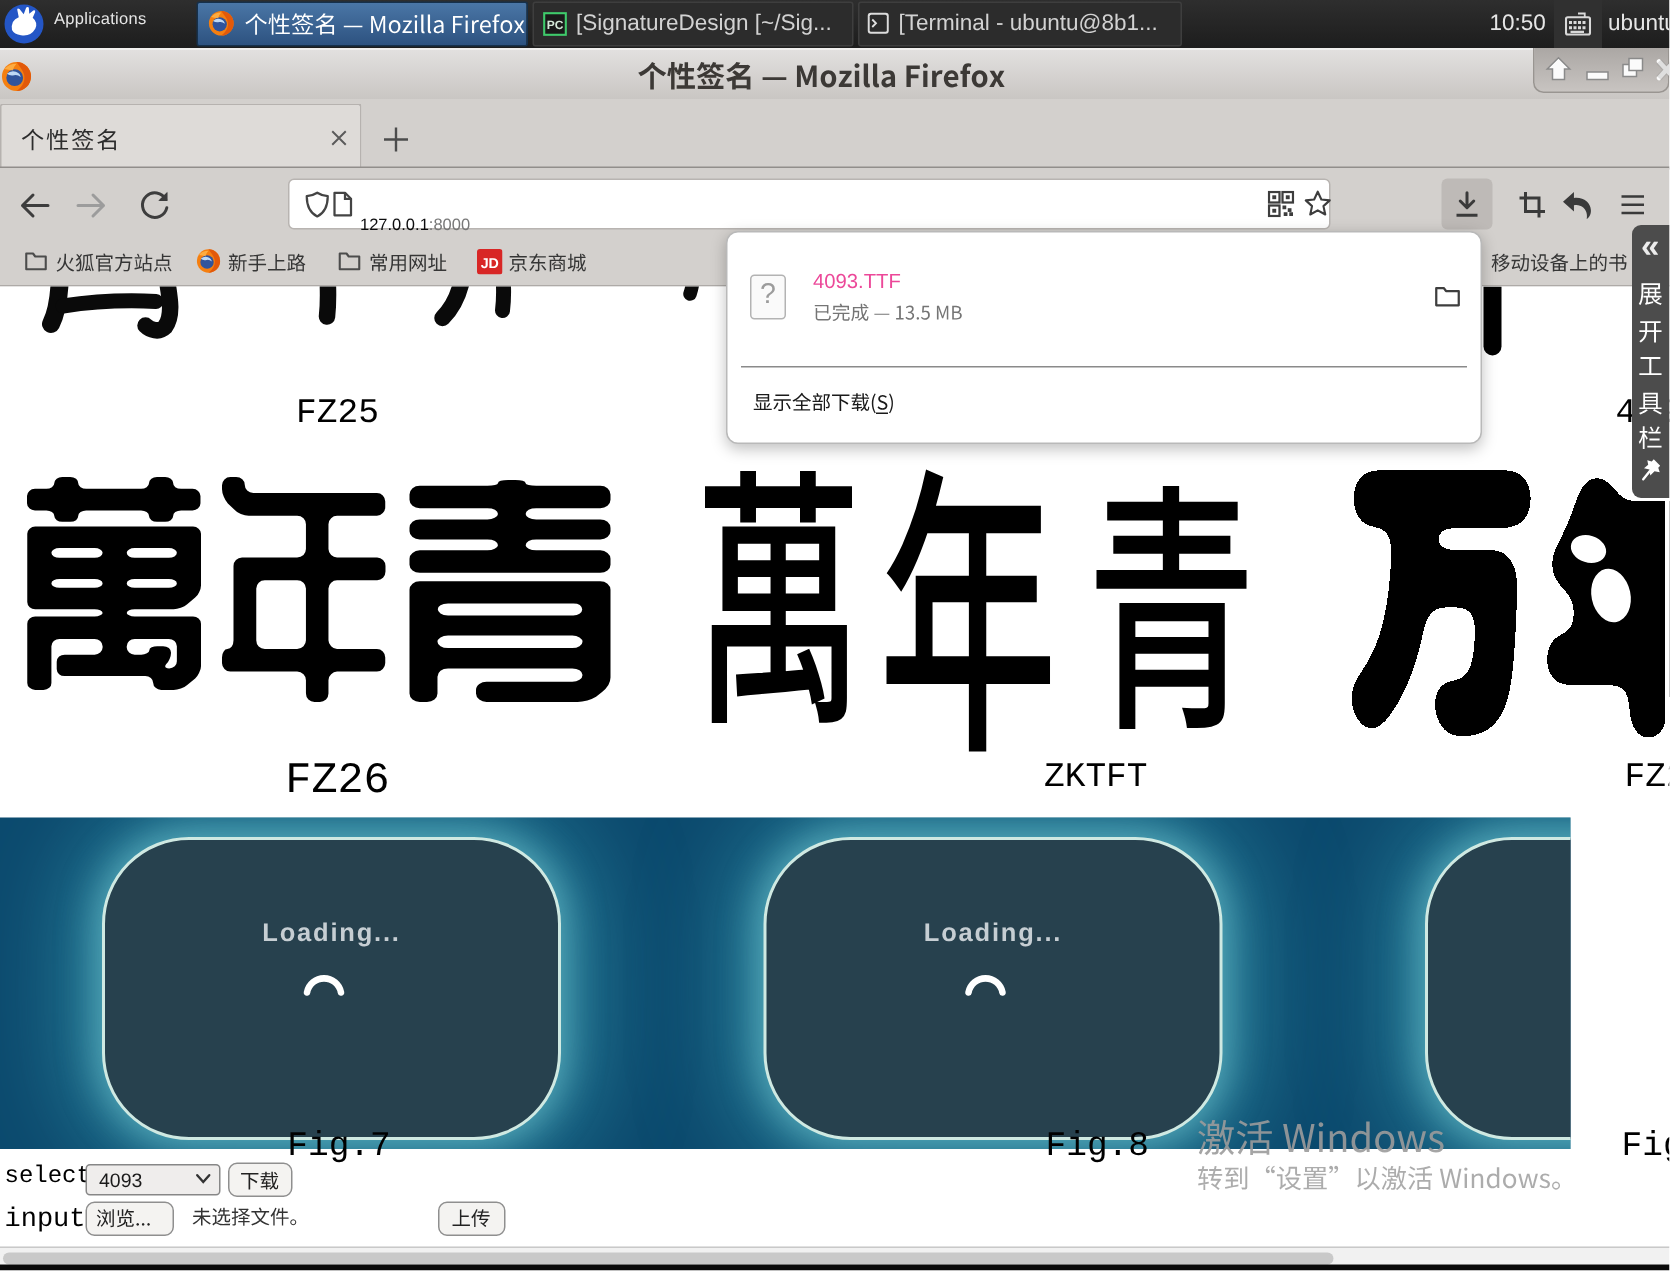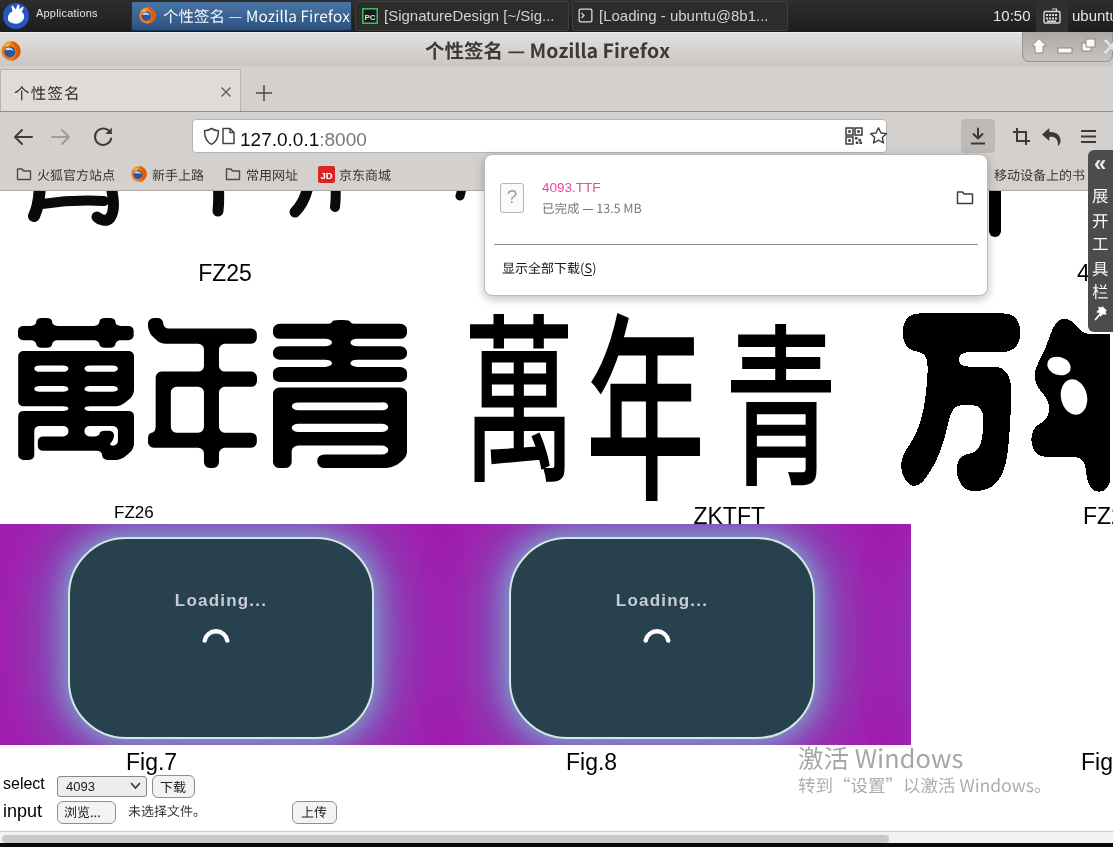--- a/index.html
+++ b/index.html
@@ -1,18 +1,18 @@
 <!DOCTYPE html>
 <html><head><meta charset="utf-8"><style>
 *{margin:0;padding:0;box-sizing:border-box}
 html,body{width:1113px;height:847px;overflow:hidden;background:#fff;
  font-family:"Liberation Sans",sans-serif;}
 .abs{position:absolute}
 #root{position:absolute;left:0;top:0;width:1113px;height:847px;overflow:hidden;background:#fff}
-.serif{font-family:Liberation Sans, sans-serif}
+.serif{font-family:Liberation Mono, monospace}
 </style></head><body>
 <div id="root">
     <div class="abs" style="left:0;top:0;width:1113px;height:32px;background:linear-gradient(#2e2e2e,#1d1d1d)"></div>
     <svg class="abs" style="left:2px;top:2px" width="28" height="28" viewBox="0 0 28 28">
 <circle cx="14" cy="14" r="13" fill="#2456c6"></circle>
 <path d="M6 18 Q5 11.5 10.5 9.5 L9.5 4.5 Q9.5 3 11 4 L13.8 7.5 L15.3 3.5 Q15.9 2 17.2 3 L17.5 7.2 L20.2 5 Q21.8 4.2 21.4 6.2 L19.8 9.8 Q23.5 13 21.5 17.2 Q18.5 22.5 12 21.5 Q7.5 20.8 6 18 Z" fill="#fff"></path>
     </svg>
     <div class="abs" style="left:36px;top:7px;font-size:11px;color:#e6e6e6;letter-spacing:0.2px">Applications</div>
     <div class="abs" style="left:131px;top:1px;width:221px;height:30px;background:linear-gradient(#4a76a6,#2d5280);border:1px solid #16304b;border-radius:2px"></div>
     <svg class="abs" style="left:139px;top:7px" width="17" height="17" viewBox="0 0 20 20">
@@ -30,21 +30,21 @@
 <rect x="0.8" y="0.8" width="14.4" height="14.4" fill="#1a1a1a" stroke="#3fca6b" stroke-width="1.4"></rect>
 <text x="8" y="11.5" font-size="8" font-weight="bold" fill="#d5e8d8" text-anchor="middle" font-family="Liberation Sans">PC</text>
     </svg>
     <div class="abs" style="left:384px;top:7px;font-size:15px;color:#d2d2d2">[SignatureDesign [~/Sig...</div>
     <div class="abs" style="left:572px;top:1px;width:216px;height:30px;background:#2c2c2c;border:1px solid #3e3e3e;border-radius:2px"></div>
     <svg class="abs" style="left:578px;top:8px" width="15" height="15" viewBox="0 0 15 15">
 <rect x="0.5" y="0.5" width="14" height="14" rx="2" fill="#dcdcdc"></rect>
 <rect x="1.8" y="1.8" width="11.4" height="11.4" rx="1" fill="#2b2b2b"></rect>
 <path d="M3.5 5 L6 7.5 L3.5 10" stroke="#e0e0e0" stroke-width="1.2" fill="none"></path>
     </svg>
-    <div class="abs" style="left:599px;top:7px;font-size:15px;color:#d2d2d2">[Loading - ubuntu@8b1...</div>
+    <div class="abs" style="left:599px;top:7px;font-size:15px;color:#d2d2d2">[Terminal - ubuntu@8b1...</div>
     <div class="abs" style="left:1036px;top:0;width:32px;height:32px;background:#303030"></div>
     <div class="abs" style="left:993px;top:7px;font-size:15px;color:#e6e6e6">10:50</div>
     <svg class="abs" style="left:1043px;top:8px" width="18" height="16" viewBox="0 0 18 16">
 <rect x="1" y="3.5" width="16" height="11.5" rx="1.2" fill="none" stroke="#d9d9d9" stroke-width="1.4"></rect>
 <path d="M13.5 3.5 V1 H9" stroke="#d9d9d9" stroke-width="1.2" fill="none"></path>
 <g fill="#d9d9d9">
         <rect x="3" y="6" width="2" height="2"></rect>
         <rect x="6" y="6" width="2" height="2"></rect>
         <rect x="9" y="6" width="2" height="2"></rect>
         <rect x="12" y="6" width="2" height="2"></rect>
@@ -107,21 +107,21 @@
       <path d="M13.5 7.8 L19.6 8 L19.6 1.8 Z" fill="#3d3d3d"></path>
     </svg>
     <div class="abs" style="left:192px;top:119px;width:695px;height:34px;background:#fff;border:1px solid #b8b4b1;border-radius:4px"></div>
     <svg class="abs" style="left:203px;top:127px" width="17" height="19" viewBox="0 0 17 19">
       <path d="M8.5 1.5 C10.5 2.8 13 3.6 15.5 3.8 C15.5 10 13.5 14.8 8.5 17.3 C3.5 14.8 1.5 10 1.5 3.8 C4 3.6 6.5 2.8 8.5 1.5 Z" fill="none" stroke="#444" stroke-width="1.5" stroke-linejoin="round"></path>
     </svg>
     <svg class="abs" style="left:221px;top:127px" width="15" height="18" viewBox="0 0 15 18">
       <path d="M2 1.5 H9 L13 5.5 V16.5 H2 Z" fill="none" stroke="#444" stroke-width="1.5" stroke-linejoin="round"></path>
       <path d="M9 1.5 V5.5 H13" fill="none" stroke="#444" stroke-width="1.5"></path>
     </svg>
-    <div class="abs" style="left:240px;top:129px;font-size:19px;color:#0c0c0d">127.0.0.1<span style="color:#787878">:8000</span></div>
+    <div class="abs" style="left:240px;top:144px;font-size:11px;color:#0c0c0d">127.0.0.1<span style="color:#787878">:8000</span></div>
     <svg class="abs" style="left:845px;top:127px" width="18" height="18" viewBox="0 0 18 18">
       <g fill="#3d3d3d">
 <rect x="1" y="1" width="7" height="7" fill="none" stroke="#3d3d3d" stroke-width="1.5"></rect>
         <rect x="3.2" y="3.2" width="2.6" height="2.6"></rect>
 <rect x="10" y="1" width="7" height="7" fill="none" stroke="#3d3d3d" stroke-width="1.5"></rect>
         <rect x="12.2" y="3.2" width="2.6" height="2.6"></rect>
 <rect x="1" y="10" width="7" height="7" fill="none" stroke="#3d3d3d" stroke-width="1.5"></rect>
         <rect x="3.2" y="12.2" width="2.6" height="2.6"></rect>
 <rect x="10" y="10" width="2.5" height="2.5"></rect>
         <rect x="13.5" y="11.8" width="2.5" height="2.5"></rect>
@@ -249,42 +249,42 @@
           <path d="M23.2 -85.9 38.1 -82.1Q35.5 -74.7 31.9 -67.5Q28.3 -60.3 24.1 -54.2Q19.9 -48 15.5 -43.5Q14.1 -44.8 11.8 -46.7Q9.5 -48.5 7.2 -50.2Q4.8 -52 3 -53Q7.4 -56.8 11.2 -62Q15.1 -67.3 18.2 -73.5Q21.2 -79.6 23.2 -85.9ZM27.4 -75.1H90.5V-61.1H20.4ZM19.1 -50.9H88.1V-37.4H33.7V-17.9H19.1ZM3.6 -25H96.4V-11H3.6ZM48.2 -67.9H63.2V9.5H48.2Z" fill="#000"></path>
         </g>
       </svg>
       <svg class="abs" style="left:0;top:0;overflow:visible" width="1" height="1">
         <g fill="#fff">
           <ellipse cx="1074" cy="206" rx="13" ry="18" transform="rotate(-12 1074 206)"></ellipse>
           <ellipse cx="1059" cy="175" rx="12" ry="9" transform="rotate(18 1059 175)"></ellipse>
         </g>
       </svg>
       <div class="abs" style="left:1110px;top:100px;width:3px;height:210px;background:#fff"></div>
-      <div class="abs" style="left:114px;top:312px;width:200px;font-size:17px"><span class="serif">FZ26</span></div>
+      <div class="abs" style="left:125px;top:312px;width:200px;text-align:center;font-size:29px"><span class="serif">FZ26</span></div>
       <div class="abs" style="left:565px;top:312px;width:200px;text-align:right;font-size:23px"><span class="serif">ZKTFT</span></div>
       <div class="abs" style="left:1083px;top:312px;font-size:23px"><span class="serif">FZ27</span></div>
-      <div class="abs" style="left:0;top:333px;width:911px;height:221px;background:#a21caf;overflow:hidden">
+      <div class="abs" style="left:0;top:354px;width:1047px;height:221px;background:#0c4a6e;overflow:hidden">
         <div class="abs" style="left:68px;top:13px;width:306px;height:202px;background:#27414e;border:2px solid #cfe9e2;border-radius:58px;box-shadow:0 0 24px 4px rgba(140,225,230,0.5),0 0 62px 20px rgba(70,185,200,0.52)"></div>
         <div class="abs" style="left:509px;top:13px;width:306px;height:202px;background:#27414e;border:2px solid #cfe9e2;border-radius:58px;box-shadow:0 0 24px 4px rgba(140,225,230,0.5),0 0 62px 20px rgba(70,185,200,0.52)"></div>
         <div class="abs" style="left:950px;top:13px;width:306px;height:202px;background:#27414e;border:2px solid #cfe9e2;border-radius:58px;box-shadow:0 0 24px 4px rgba(140,225,230,0.5),0 0 62px 20px rgba(70,185,200,0.52)"></div>
         <div class="abs" style="left:141px;top:67px;width:160px;text-align:center;font-size:17px;font-weight:bold;color:#c6ced3;letter-spacing:1.2px">Loading...</div>
         <svg class="abs" style="left:199.5px;top:98px" width="32" height="32" viewBox="0 0 32 32">
           <path d="M4.7 18.6 A11.5 11.5 0 0 1 27.3 18.6" stroke="#fff" stroke-width="4.4" fill="none" stroke-linecap="round"></path>
         </svg>
         <div class="abs" style="left:582px;top:67px;width:160px;text-align:center;font-size:17px;font-weight:bold;color:#c6ced3;letter-spacing:1.2px">Loading...</div>
         <svg class="abs" style="left:640.5px;top:98px" width="32" height="32" viewBox="0 0 32 32">
           <path d="M4.7 18.6 A11.5 11.5 0 0 1 27.3 18.6" stroke="#fff" stroke-width="4.4" fill="none" stroke-linecap="round"></path>
         </svg>
         <div class="abs" style="left:1023px;top:67px;width:160px;text-align:center;font-size:17px;font-weight:bold;color:#c6ced3;letter-spacing:1.2px">Loading...</div>
         <svg class="abs" style="left:1081.5px;top:98px" width="32" height="32" viewBox="0 0 32 32">
           <path d="M4.7 18.6 A11.5 11.5 0 0 1 27.3 18.6" stroke="#fff" stroke-width="4.4" fill="none" stroke-linecap="round"></path>
         </svg>
       </div>
-      <div class="abs" style="left:126px;top:558px;width:200px;font-size:23px"><span class="serif">Fig.7</span></div>
-      <div class="abs" style="left:566px;top:558px;width:200px;text-align:left;font-size:23px"><span class="serif">Fig.8</span></div>
+      <div class="abs" style="left:126px;top:558px;width:200px;text-align:center;font-size:23px"><span class="serif">Fig.7</span></div>
+      <div class="abs" style="left:566px;top:558px;width:200px;text-align:right;font-size:23px"><span class="serif">Fig.8</span></div>
       <div class="abs" style="left:1081px;top:558px;font-size:23px"><span class="serif">Fig.9</span></div>
       <svg style="position:absolute;left:798px;top:577px;overflow:visible;" width="1" height="1">
         <path d="M8.7 -14.1V-12H13.2V-14.1ZM8.7 -17.4V-15.4H13.2V-17.4ZM7.1 -18.8H14.8V-10.6H7.1ZM6 -8.6H15.6V-7H6ZM17.5 -16.5H24.5V-14.8H17.5ZM9.2 -5.4H13.7V-3.9H9.2ZM10.2 -21.4 12.2 -21.2Q11.9 -20.3 11.6 -19.4Q11.2 -18.5 10.9 -17.8L9.3 -18.2Q9.6 -18.9 9.8 -19.8Q10.1 -20.7 10.2 -21.4ZM13 -5.4H14.7Q14.7 -5.4 14.7 -5.2Q14.7 -4.9 14.7 -4.7Q14.6 -2.9 14.5 -1.7Q14.4 -0.5 14.3 0.1Q14.2 0.7 13.9 1Q13.7 1.3 13.3 1.4Q13 1.6 12.6 1.6Q12.2 1.7 11.6 1.7Q10.9 1.7 10.2 1.6Q10.1 1.2 10 0.8Q9.9 0.4 9.7 0.1Q10.4 0.1 11 0.1Q11.6 0.2 11.8 0.2Q12.3 0.2 12.4 -0.1Q12.6 -0.3 12.7 -0.8Q12.8 -1.3 12.9 -2.4Q13 -3.4 13 -5.2ZM21.7 -15.5 23.4 -15.4Q22.9 -11.3 22.1 -8Q21.3 -4.7 19.9 -2.2Q18.4 0.3 16 2.1Q15.9 1.9 15.7 1.7Q15.5 1.5 15.2 1.3Q15 1 14.8 0.9Q17.1 -0.7 18.5 -3.1Q19.9 -5.5 20.6 -8.6Q21.4 -11.7 21.7 -15.5ZM17.9 -15.4Q18.2 -13.3 18.6 -11.1Q19 -8.8 19.8 -6.6Q20.5 -4.5 21.7 -2.6Q22.9 -0.8 24.7 0.5Q24.6 0.7 24.3 0.9Q24.1 1.2 23.9 1.5Q23.6 1.8 23.5 2Q21.7 0.6 20.5 -1.4Q19.3 -3.3 18.5 -5.5Q17.8 -7.8 17.3 -10Q16.9 -12.3 16.7 -14.3ZM17.6 -21.4 19.4 -21.2Q19.1 -18.9 18.6 -16.7Q18.1 -14.5 17.5 -12.7Q16.8 -10.8 15.9 -9.3Q15.8 -9.5 15.5 -9.7Q15.3 -10 15.1 -10.2Q14.8 -10.5 14.6 -10.6Q15.4 -12 16 -13.7Q16.6 -15.4 17 -17.4Q17.4 -19.4 17.6 -21.4ZM8.6 -7.6H10.2V-6.1Q10.2 -5.2 10.1 -4.2Q9.9 -3.2 9.6 -2.1Q9.2 -1 8.4 0.1Q7.6 1.1 6.4 2.1Q6.1 1.8 5.8 1.5Q5.4 1.2 5 0.9Q6.2 0.1 6.9 -0.8Q7.6 -1.8 8 -2.7Q8.3 -3.7 8.5 -4.6Q8.6 -5.4 8.6 -6.1ZM9.3 -10 10.9 -10.5Q11.3 -9.9 11.6 -9.2Q11.9 -8.4 12.1 -7.9L10.4 -7.4Q10.2 -8 9.9 -8.7Q9.6 -9.5 9.3 -10ZM1.6 -20 2.7 -21.1Q3.4 -20.7 4.1 -20.2Q4.7 -19.6 5.4 -19.1Q6 -18.5 6.3 -18.1L5.2 -16.8Q4.8 -17.3 4.2 -17.9Q3.6 -18.4 2.9 -19Q2.3 -19.6 1.6 -20ZM0.9 -13 2 -14.2Q2.6 -13.8 3.3 -13.3Q3.9 -12.9 4.5 -12.4Q5.2 -12 5.6 -11.6L4.4 -10.3Q4.1 -10.6 3.5 -11.1Q2.9 -11.6 2.2 -12.1Q1.5 -12.6 0.9 -13ZM1.2 0.7Q1.7 -0.3 2.3 -1.6Q2.9 -3 3.5 -4.4Q4.1 -5.9 4.6 -7.3L5.9 -6.3Q5.5 -5 4.9 -3.6Q4.4 -2.2 3.8 -0.9Q3.3 0.5 2.7 1.7ZM35.5 -7.9H48.2V1.9H46.4V-6.1H37.3V2H35.5ZM47.3 -21.3 48.8 -19.8Q47 -19.2 44.8 -18.8Q42.5 -18.3 40.1 -18Q37.7 -17.6 35.4 -17.4Q35.3 -17.7 35.2 -18.2Q35 -18.7 34.9 -19Q36.5 -19.2 38.2 -19.5Q40 -19.7 41.7 -20Q43.3 -20.3 44.8 -20.6Q46.2 -20.9 47.3 -21.3ZM41 -19.1H42.8V-6.9H41ZM33.7 -13.9H49.9V-12.1H33.7ZM36.7 -0.8H47.2V0.9H36.7ZM27.8 -19.7 28.9 -21.1Q29.7 -20.7 30.6 -20.2Q31.5 -19.8 32.3 -19.3Q33.2 -18.8 33.7 -18.5L32.6 -16.9Q32.1 -17.3 31.2 -17.8Q30.4 -18.3 29.5 -18.8Q28.6 -19.3 27.8 -19.7ZM26.6 -12.7 27.6 -14.1Q28.4 -13.8 29.3 -13.3Q30.2 -12.8 31 -12.3Q31.8 -11.9 32.4 -11.5L31.3 -9.9Q30.8 -10.3 30 -10.8Q29.1 -11.3 28.3 -11.8Q27.4 -12.3 26.6 -12.7ZM27.2 0.4Q27.8 -0.6 28.7 -1.9Q29.6 -3.3 30.4 -4.8Q31.3 -6.4 32 -7.8L33.4 -6.6Q32.8 -5.2 32 -3.7Q31.2 -2.3 30.3 -0.9Q29.5 0.5 28.8 1.7ZM61.3 0 57.4 -18.7H59.8L61.8 -8.5Q62 -7 62.3 -5.5Q62.6 -4 62.9 -2.4H63Q63.3 -4 63.6 -5.5Q64 -7 64.3 -8.5L66.9 -18.7H69.1L71.7 -8.5Q72 -7 72.3 -5.5Q72.6 -4 73 -2.4H73.1Q73.4 -4 73.6 -5.5Q73.9 -7 74.2 -8.5L76.2 -18.7H78.4L74.6 0H71.7L68.9 -11.3Q68.6 -12.4 68.4 -13.4Q68.2 -14.5 68 -15.5H67.9Q67.7 -14.5 67.4 -13.4Q67.1 -12.4 66.9 -11.3L64.1 0ZM81.4 0V-13.8H83.8V0ZM82.6 -16.7Q81.9 -16.7 81.5 -17.1Q81.1 -17.5 81.1 -18.3Q81.1 -18.9 81.5 -19.4Q81.9 -19.8 82.6 -19.8Q83.3 -19.8 83.7 -19.4Q84.2 -18.9 84.2 -18.3Q84.2 -17.5 83.7 -17.1Q83.3 -16.7 82.6 -16.7ZM88.5 0V-13.8H90.4L90.6 -11.8H90.7Q91.6 -12.8 92.8 -13.5Q93.9 -14.2 95.3 -14.2Q97.5 -14.2 98.5 -12.8Q99.5 -11.4 99.5 -8.8V0H97.2V-8.5Q97.2 -10.4 96.6 -11.3Q96 -12.2 94.6 -12.2Q93.5 -12.2 92.7 -11.6Q91.8 -11.1 90.8 -10V0ZM108.7 0.3Q107 0.3 105.7 -0.5Q104.4 -1.4 103.7 -3Q103 -4.6 103 -6.9Q103 -9.2 103.9 -10.8Q104.7 -12.4 106.1 -13.3Q107.4 -14.2 109 -14.2Q110.2 -14.2 111.1 -13.8Q112 -13.4 112.9 -12.6L112.8 -15V-20.3H115.1V0H113.2L113 -1.6H112.9Q112.1 -0.8 111.1 -0.2Q110 0.3 108.7 0.3ZM109.2 -1.6Q110.2 -1.6 111.1 -2.1Q111.9 -2.6 112.8 -3.5V-10.8Q111.9 -11.6 111.1 -11.9Q110.3 -12.2 109.4 -12.2Q108.3 -12.2 107.4 -11.6Q106.5 -10.9 106 -9.7Q105.4 -8.5 105.4 -6.9Q105.4 -5.3 105.9 -4.1Q106.3 -2.9 107.2 -2.3Q108 -1.6 109.2 -1.6ZM125.2 0.3Q123.5 0.3 122 -0.5Q120.6 -1.4 119.7 -3Q118.8 -4.6 118.8 -6.9Q118.8 -9.2 119.7 -10.9Q120.6 -12.5 122 -13.3Q123.5 -14.2 125.2 -14.2Q126.5 -14.2 127.6 -13.7Q128.8 -13.2 129.7 -12.3Q130.6 -11.3 131.1 -10Q131.6 -8.6 131.6 -6.9Q131.6 -4.6 130.7 -3Q129.8 -1.4 128.4 -0.5Q126.9 0.3 125.2 0.3ZM125.2 -1.6Q126.4 -1.6 127.3 -2.3Q128.2 -2.9 128.7 -4.1Q129.2 -5.3 129.2 -6.9Q129.2 -8.5 128.7 -9.7Q128.2 -10.9 127.3 -11.6Q126.4 -12.2 125.2 -12.2Q124 -12.2 123.1 -11.6Q122.2 -10.9 121.7 -9.7Q121.2 -8.5 121.2 -6.9Q121.2 -5.3 121.7 -4.1Q122.2 -2.9 123.1 -2.3Q124 -1.6 125.2 -1.6ZM137.5 0 133.6 -13.8H136L138.1 -5.8Q138.3 -4.8 138.5 -3.9Q138.7 -3 138.9 -2H139Q139.2 -3 139.4 -3.9Q139.7 -4.8 139.9 -5.8L142.1 -13.8H144.4L146.5 -5.8Q146.8 -4.8 147 -3.9Q147.3 -3 147.5 -2H147.6Q147.8 -3 148 -3.9Q148.2 -4.8 148.5 -5.8L150.5 -13.8H152.7L149 0H146.1L144.2 -7.5Q143.9 -8.4 143.7 -9.4Q143.4 -10.4 143.2 -11.4H143.1Q142.9 -10.4 142.6 -9.4Q142.4 -8.4 142.1 -7.4L140.2 0ZM159.3 0.3Q157.9 0.3 156.5 -0.2Q155.2 -0.8 154.2 -1.6L155.3 -3.1Q156.2 -2.4 157.2 -1.9Q158.2 -1.5 159.4 -1.5Q160.8 -1.5 161.5 -2.1Q162.2 -2.7 162.2 -3.6Q162.2 -4.4 161.7 -4.8Q161.2 -5.3 160.5 -5.6Q159.8 -6 159 -6.3Q158 -6.7 157.1 -7.1Q156.2 -7.6 155.6 -8.4Q155 -9.1 155 -10.3Q155 -11.4 155.5 -12.3Q156.1 -13.2 157.2 -13.7Q158.2 -14.2 159.7 -14.2Q161 -14.2 162.1 -13.7Q163.2 -13.3 164 -12.6L162.9 -11.2Q162.2 -11.7 161.4 -12Q160.7 -12.4 159.8 -12.4Q158.4 -12.4 157.8 -11.8Q157.2 -11.2 157.2 -10.4Q157.2 -9.7 157.6 -9.3Q158 -8.9 158.7 -8.6Q159.4 -8.3 160.2 -8Q160.9 -7.7 161.7 -7.4Q162.4 -7 163 -6.6Q163.6 -6.1 164 -5.4Q164.4 -4.8 164.4 -3.8Q164.4 -2.7 163.8 -1.7Q163.2 -0.8 162.1 -0.2Q161 0.3 159.3 0.3Z" fill="#9b9b9b" fill-opacity="0.9"></path>
       </svg>
       <svg style="position:absolute;left:798px;top:601px;overflow:visible;" width="1" height="1">
         <path d="M0.8 -12.7H7.3V-11.4H0.8ZM4.3 -9.9H5.5V1.3H4.3ZM0.7 -2.9Q1.6 -3.1 2.8 -3.3Q3.9 -3.4 5.2 -3.7Q6.5 -3.9 7.8 -4.1L7.9 -3Q6.1 -2.6 4.2 -2.3Q2.4 -1.9 1 -1.6ZM1.4 -5.8Q1.4 -5.9 1.3 -6.2Q1.3 -6.4 1.2 -6.6Q1.1 -6.8 1 -7Q1.2 -7 1.4 -7.4Q1.6 -7.8 1.9 -8.4Q2 -8.7 2.2 -9.3Q2.5 -9.9 2.7 -10.8Q3 -11.7 3.2 -12.7Q3.5 -13.7 3.6 -14.7L4.9 -14.4Q4.6 -13 4.2 -11.6Q3.7 -10.2 3.2 -8.9Q2.7 -7.6 2.2 -6.5V-6.5Q2.2 -6.5 2.1 -6.4Q2 -6.4 1.8 -6.2Q1.6 -6.1 1.5 -6Q1.4 -5.9 1.4 -5.8ZM1.4 -5.8V-6.9L2.1 -7.2H7.3V-6.1H2.7Q2.2 -6.1 1.9 -6Q1.5 -5.9 1.4 -5.8ZM9.9 -6.1H15.1V-4.9H9.9ZM14.8 -6.1H15L15.2 -6.2L16.1 -5.7Q15.6 -5 15 -4.1Q14.4 -3.3 13.8 -2.4Q13.1 -1.6 12.5 -0.8L11.4 -1.3Q12 -2 12.6 -2.9Q13.2 -3.8 13.8 -4.6Q14.4 -5.4 14.8 -6ZM9.3 -2.3 10.1 -3.1Q11 -2.6 12 -2Q12.9 -1.4 13.7 -0.7Q14.5 -0.1 15.1 0.4L14.2 1.4Q13.7 0.9 12.9 0.2Q12.1 -0.4 11.1 -1.1Q10.2 -1.8 9.3 -2.3ZM11.8 -14.7 13.1 -14.5Q12.8 -13.4 12.5 -12Q12.1 -10.7 11.8 -9.4Q11.4 -8.1 11 -6.9Q10.7 -5.7 10.4 -4.9H9Q9.3 -5.8 9.7 -7Q10.1 -8.2 10.5 -9.6Q10.9 -10.9 11.2 -12.2Q11.6 -13.5 11.8 -14.7ZM8.1 -12.7H16.2V-11.4H8.1ZM7.5 -9.4H16.8V-8.1H7.5ZM19.2 -5.6H27.4V-4.4H19.2ZM22.6 -7.4H23.9V-0.7H22.6ZM18.6 -0.7Q19.7 -0.9 21.2 -1.2Q22.6 -1.4 24.3 -1.7Q25.9 -2 27.6 -2.3L27.6 -1.2Q26.1 -0.9 24.5 -0.6Q22.9 -0.2 21.5 0Q20 0.3 18.9 0.5ZM18.7 -13.5H27.7V-12.4H18.7ZM24.1 -11.3 25.1 -11.8Q25.6 -11.2 26.1 -10.5Q26.6 -9.9 27.1 -9.2Q27.5 -8.6 27.7 -8.1L26.7 -7.4Q26.5 -7.9 26.1 -8.6Q25.6 -9.2 25.1 -9.9Q24.6 -10.7 24.1 -11.3ZM28.7 -13.2H29.9V-2.6H28.7ZM32.2 -14.4H33.5V-0.6Q33.5 -0 33.3 0.3Q33.1 0.6 32.7 0.8Q32.3 0.9 31.6 1Q31 1 30 1Q30 0.8 29.8 0.4Q29.7 -0 29.5 -0.3Q30.3 -0.3 30.9 -0.3Q31.6 -0.2 31.8 -0.3Q32 -0.3 32.1 -0.3Q32.2 -0.4 32.2 -0.6ZM19.6 -7.7Q19.5 -7.8 19.5 -8.1Q19.4 -8.3 19.3 -8.5Q19.2 -8.8 19.1 -8.9Q19.4 -9 19.6 -9.2Q19.8 -9.4 20 -9.7Q20.1 -9.9 20.5 -10.5Q20.8 -11 21.2 -11.8Q21.6 -12.5 21.9 -13.3L23.2 -12.7Q22.8 -12 22.3 -11.2Q21.9 -10.4 21.4 -9.7Q20.9 -9 20.4 -8.4V-8.4Q20.4 -8.4 20.3 -8.3Q20.1 -8.2 20 -8.1Q19.8 -8 19.7 -7.9Q19.6 -7.8 19.6 -7.7ZM19.6 -7.7 19.6 -8.6 20.2 -9 26.1 -9.6Q26.2 -9.3 26.4 -9Q26.6 -8.7 26.7 -8.5Q24.9 -8.3 23.7 -8.2Q22.5 -8.1 21.7 -8Q21 -8 20.6 -7.9Q20.1 -7.8 19.9 -7.8Q19.7 -7.8 19.6 -7.7ZM48.5 -14.2Q48 -13.9 47.7 -13.6Q47.3 -13.2 47.1 -12.8Q46.9 -12.4 46.9 -12Q47 -12.1 47.1 -12.1Q47.2 -12.1 47.4 -12.1Q47.9 -12.1 48.2 -11.8Q48.5 -11.5 48.5 -11Q48.5 -10.6 48.2 -10.3Q47.9 -9.9 47.3 -9.9Q46.7 -9.9 46.3 -10.4Q45.9 -10.8 45.9 -11.6Q45.9 -12.3 46.2 -13Q46.5 -13.6 47.1 -14.1Q47.6 -14.6 48.1 -14.8ZM51.8 -14.2Q51.4 -13.9 51 -13.6Q50.7 -13.2 50.5 -12.8Q50.3 -12.4 50.3 -12Q50.3 -12.1 50.5 -12.1Q50.6 -12.1 50.8 -12.1Q51.3 -12.1 51.6 -11.8Q51.9 -11.5 51.9 -11Q51.9 -10.6 51.6 -10.3Q51.3 -9.9 50.7 -9.9Q50.1 -9.9 49.7 -10.4Q49.3 -10.8 49.3 -11.6Q49.3 -12.3 49.6 -13Q49.9 -13.6 50.4 -14.1Q50.9 -14.6 51.5 -14.8ZM54.6 -13.6 55.5 -14.4Q56 -14 56.5 -13.5Q57 -13.1 57.5 -12.6Q57.9 -12.1 58.2 -11.8L57.3 -10.8Q57 -11.2 56.6 -11.7Q56.1 -12.2 55.6 -12.7Q55.1 -13.2 54.6 -13.6ZM55.6 1.1 55.3 -0.1 55.6 -0.7 58.9 -3.1Q59 -2.8 59.2 -2.5Q59.3 -2.2 59.4 -2Q58.3 -1.1 57.5 -0.6Q56.8 -0 56.4 0.3Q56 0.6 55.9 0.7Q55.7 0.9 55.6 1.1ZM53.3 -9.2H56.4V-7.9H53.3ZM61.5 -14.1H66V-12.8H61.5ZM59.2 -7H67.4V-5.7H59.2ZM67 -7H67.2L67.5 -7L68.3 -6.7Q67.7 -5 66.8 -3.6Q65.9 -2.3 64.7 -1.3Q63.5 -0.3 62 0.3Q60.6 1 59.1 1.4Q59 1.2 58.8 0.8Q58.6 0.5 58.5 0.3Q59.9 -0.1 61.2 -0.7Q62.5 -1.3 63.7 -2.1Q64.8 -3 65.7 -4.1Q66.5 -5.3 67 -6.8ZM61 -6Q61.7 -4.4 62.9 -3.2Q64.1 -1.9 65.7 -1Q67.4 -0.1 69.4 0.3Q69.2 0.4 69.1 0.6Q68.9 0.8 68.8 1.1Q68.6 1.3 68.5 1.5Q65.5 0.7 63.3 -1.1Q61.1 -2.9 59.9 -5.7ZM61.1 -14.1H62.3V-12.1Q62.3 -11.3 62.1 -10.4Q61.8 -9.5 61.2 -8.8Q60.5 -8 59.3 -7.4Q59.2 -7.5 59 -7.7Q58.9 -7.9 58.7 -8Q58.5 -8.2 58.4 -8.3Q59.6 -8.9 60.1 -9.5Q60.7 -10.1 60.9 -10.8Q61.1 -11.5 61.1 -12.1ZM65.4 -14.1H66.7V-10Q66.7 -9.6 66.7 -9.5Q66.8 -9.3 67 -9.3Q67.1 -9.3 67.3 -9.3Q67.6 -9.3 67.8 -9.3Q68.1 -9.3 68.2 -9.3Q68.4 -9.3 68.6 -9.4Q68.9 -9.4 69 -9.4Q69 -9.2 69.1 -8.9Q69.1 -8.5 69.1 -8.3Q69 -8.2 68.7 -8.2Q68.5 -8.2 68.2 -8.2Q68.1 -8.2 67.8 -8.2Q67.5 -8.2 67.3 -8.2Q67 -8.2 66.9 -8.2Q66.3 -8.2 66 -8.4Q65.7 -8.6 65.5 -9Q65.4 -9.4 65.4 -10ZM55.6 1.1Q55.5 0.9 55.4 0.7Q55.3 0.5 55.1 0.3Q55 0.1 54.8 -0.1Q55 -0.2 55.2 -0.4Q55.4 -0.6 55.6 -0.9Q55.7 -1.3 55.7 -1.7V-9.2H57V-0.5Q57 -0.5 56.8 -0.4Q56.6 -0.2 56.3 0.1Q56 0.3 55.8 0.6Q55.6 0.9 55.6 1.1ZM81.4 -13.1V-11.5H84.3V-13.1ZM77.3 -13.1V-11.5H80.2V-13.1ZM73.3 -13.1V-11.5H76.1V-13.1ZM72 -14H85.7V-10.6H72ZM71.2 -9.5H86.1V-8.5H71.2ZM78 -10.9 79.3 -10.8Q79.2 -9.9 79 -8.9Q78.8 -7.8 78.6 -7.1H77.3Q77.5 -7.6 77.6 -8.3Q77.7 -8.9 77.8 -9.6Q77.9 -10.3 78 -10.9ZM71 -0.1H86.5V0.9H71ZM74 -5.6H83.5V-4.8H74ZM74 -3.8H83.5V-3H74ZM74.1 -2H83.5V-1.2H74.1ZM73.3 -7.5H84.1V0.4H82.8V-6.6H74.6V0.4H73.3ZM91.5 -10.5Q92 -10.7 92.3 -11.1Q92.7 -11.4 92.9 -11.9Q93.1 -12.3 93.1 -12.6Q93 -12.6 92.9 -12.5Q92.8 -12.5 92.6 -12.5Q92.1 -12.5 91.8 -12.8Q91.5 -13.1 91.5 -13.6Q91.5 -14 91.8 -14.4Q92.1 -14.8 92.7 -14.8Q93.3 -14.8 93.7 -14.3Q94.1 -13.8 94.1 -13.1Q94.1 -12.3 93.8 -11.7Q93.5 -11 93 -10.6Q92.5 -10.1 91.9 -9.8ZM88.2 -10.5Q88.6 -10.7 89 -11.1Q89.3 -11.4 89.5 -11.9Q89.7 -12.3 89.7 -12.6Q89.7 -12.6 89.5 -12.5Q89.4 -12.5 89.2 -12.5Q88.8 -12.5 88.5 -12.8Q88.1 -13.1 88.1 -13.6Q88.1 -14 88.4 -14.4Q88.7 -14.8 89.3 -14.8Q89.9 -14.8 90.3 -14.3Q90.7 -13.8 90.7 -13.1Q90.7 -12.3 90.4 -11.7Q90.1 -11 89.6 -10.6Q89.1 -10.1 88.5 -9.8ZM111.5 -12.5 112.7 -13.1Q113.2 -12.4 113.7 -11.7Q114.2 -11 114.7 -10.2Q115.1 -9.5 115.4 -9L114.2 -8.3Q113.9 -8.9 113.5 -9.6Q113.1 -10.3 112.6 -11.1Q112.1 -11.8 111.5 -12.5ZM116.4 -3.6 117.4 -4.4Q118.2 -3.6 119.1 -2.8Q120 -1.9 120.7 -1Q121.5 -0.2 121.9 0.5L120.8 1.3Q120.3 0.7 119.6 -0.2Q118.9 -1.1 118 -2Q117.2 -2.9 116.4 -3.6ZM118.3 -14 119.7 -14Q119.5 -10.9 119.1 -8.4Q118.7 -6 117.9 -4.1Q117 -2.2 115.6 -0.9Q114.2 0.5 112.1 1.5Q112 1.4 111.8 1.1Q111.6 0.9 111.4 0.7Q111.2 0.5 111.1 0.4Q113.2 -0.5 114.5 -1.7Q115.9 -3 116.7 -4.7Q117.4 -6.5 117.8 -8.8Q118.2 -11.1 118.3 -14ZM107.5 -0.4 107.3 -1.7 107.8 -2.2 113.3 -4.8Q113.3 -4.5 113.4 -4.2Q113.5 -3.8 113.6 -3.6Q112.1 -2.8 111.1 -2.3Q110 -1.8 109.4 -1.5Q108.7 -1.2 108.4 -1Q108 -0.8 107.8 -0.6Q107.6 -0.5 107.5 -0.4ZM107.5 -0.4Q107.4 -0.5 107.3 -0.7Q107.2 -0.9 107 -1.1Q106.9 -1.3 106.8 -1.4Q106.9 -1.6 107.2 -1.8Q107.4 -2 107.6 -2.3Q107.8 -2.6 107.8 -3V-13.4H109.2V-2Q109.2 -2 109 -1.9Q108.8 -1.8 108.6 -1.6Q108.3 -1.4 108.1 -1.2Q107.8 -0.9 107.7 -0.7Q107.5 -0.5 107.5 -0.4ZM128.4 -9.6V-8.2H131.5V-9.6ZM128.4 -11.9V-10.6H131.5V-11.9ZM127.4 -12.9H132.7V-7.3H127.4ZM126.6 -5.9H133.2V-4.8H126.6ZM134.5 -11.3H139.3V-10.1H134.5ZM128.8 -3.7H131.9V-2.6H128.8ZM129.5 -14.7 130.9 -14.5Q130.7 -13.9 130.4 -13.3Q130.2 -12.7 130 -12.3L128.9 -12.5Q129.1 -13 129.2 -13.6Q129.4 -14.2 129.5 -14.7ZM131.4 -3.7H132.6Q132.6 -3.7 132.6 -3.5Q132.6 -3.4 132.6 -3.2Q132.5 -2 132.5 -1.2Q132.4 -0.4 132.3 0.1Q132.2 0.5 132.1 0.7Q131.9 0.9 131.7 1Q131.4 1.1 131.1 1.1Q130.9 1.1 130.4 1.1Q130 1.1 129.5 1.1Q129.5 0.9 129.4 0.6Q129.3 0.2 129.2 0Q129.6 0.1 130 0.1Q130.4 0.1 130.6 0.1Q130.9 0.1 131 -0.1Q131.1 -0.2 131.2 -0.5Q131.3 -0.9 131.3 -1.6Q131.4 -2.3 131.4 -3.5ZM137.4 -10.6 138.5 -10.6Q138.2 -7.8 137.7 -5.5Q137.1 -3.3 136.1 -1.5Q135.1 0.2 133.5 1.4Q133.4 1.3 133.3 1.2Q133.1 1 132.9 0.9Q132.8 0.7 132.6 0.6Q134.2 -0.5 135.2 -2.1Q136.2 -3.7 136.7 -5.9Q137.2 -8 137.4 -10.6ZM134.8 -10.6Q135 -9.1 135.2 -7.6Q135.5 -6.1 136.1 -4.6Q136.6 -3.1 137.4 -1.8Q138.2 -0.5 139.5 0.3Q139.4 0.5 139.2 0.6Q139 0.8 138.9 1Q138.7 1.2 138.6 1.4Q137.4 0.4 136.6 -0.9Q135.7 -2.3 135.2 -3.8Q134.7 -5.3 134.4 -6.9Q134.1 -8.4 133.9 -9.8ZM134.6 -14.7 135.8 -14.5Q135.6 -13 135.3 -11.5Q134.9 -10 134.5 -8.7Q134 -7.4 133.4 -6.4Q133.3 -6.5 133.2 -6.7Q133 -6.9 132.8 -7Q132.7 -7.2 132.5 -7.3Q133.1 -8.2 133.5 -9.4Q133.9 -10.6 134.2 -11.9Q134.5 -13.3 134.6 -14.7ZM128.4 -5.3H129.5V-4.2Q129.5 -3.6 129.4 -2.9Q129.3 -2.2 129.1 -1.4Q128.8 -0.7 128.3 0.1Q127.8 0.8 126.9 1.4Q126.7 1.2 126.5 1Q126.2 0.8 126 0.6Q126.8 0.1 127.3 -0.6Q127.8 -1.2 128 -1.9Q128.2 -2.5 128.3 -3.1Q128.4 -3.7 128.4 -4.2ZM128.9 -6.9 130 -7.2Q130.2 -6.8 130.4 -6.3Q130.7 -5.8 130.8 -5.4L129.6 -5.1Q129.5 -5.5 129.3 -6Q129.1 -6.5 128.9 -6.9ZM123.6 -13.8 124.4 -14.5Q124.8 -14.2 125.3 -13.8Q125.8 -13.5 126.2 -13.1Q126.6 -12.7 126.9 -12.4L126.1 -11.5Q125.8 -11.9 125.4 -12.3Q125 -12.7 124.5 -13Q124.1 -13.4 123.6 -13.8ZM123.1 -8.9 123.8 -9.7Q124.3 -9.5 124.7 -9.2Q125.2 -8.8 125.6 -8.5Q126 -8.2 126.3 -7.9L125.5 -7Q125.3 -7.3 124.9 -7.6Q124.5 -8 124 -8.3Q123.5 -8.6 123.1 -8.9ZM123.3 0.5Q123.6 -0.2 124 -1.1Q124.5 -2 124.9 -3Q125.3 -4.1 125.6 -5L126.6 -4.3Q126.3 -3.4 125.9 -2.5Q125.5 -1.5 125.1 -0.6Q124.7 0.4 124.4 1.1ZM146.9 -5.4H155.6V1.3H154.3V-4.2H148.1V1.4H146.9ZM154.9 -14.6 156 -13.6Q154.8 -13.2 153.2 -12.9Q151.7 -12.6 150 -12.3Q148.4 -12.1 146.8 -12Q146.8 -12.2 146.6 -12.5Q146.5 -12.8 146.4 -13.1Q147.5 -13.2 148.8 -13.4Q150 -13.5 151.1 -13.7Q152.2 -13.9 153.2 -14.1Q154.2 -14.4 154.9 -14.6ZM150.7 -13.1H151.9V-4.7H150.7ZM145.6 -9.6H156.7V-8.3H145.6ZM147.7 -0.6H154.9V0.6H147.7ZM141.6 -13.5 142.3 -14.5Q142.9 -14.2 143.5 -13.9Q144.1 -13.6 144.7 -13.2Q145.3 -12.9 145.6 -12.7L144.9 -11.6Q144.5 -11.9 143.9 -12.2Q143.4 -12.5 142.7 -12.9Q142.1 -13.3 141.6 -13.5ZM140.7 -8.7 141.5 -9.7Q142 -9.5 142.6 -9.1Q143.2 -8.8 143.8 -8.5Q144.3 -8.2 144.7 -7.9L144 -6.8Q143.6 -7.1 143.1 -7.4Q142.5 -7.7 141.9 -8.1Q141.3 -8.5 140.7 -8.7ZM141.1 0.3Q141.6 -0.4 142.2 -1.3Q142.8 -2.3 143.4 -3.3Q144 -4.4 144.5 -5.4L145.4 -4.5Q145 -3.6 144.4 -2.6Q143.9 -1.6 143.3 -0.6Q142.8 0.4 142.3 1.2ZM164.6 0 161.9 -12.8H163.5L164.9 -5.8Q165.1 -4.8 165.3 -3.8Q165.5 -2.7 165.7 -1.7H165.7Q166 -2.7 166.2 -3.8Q166.4 -4.8 166.6 -5.8L168.4 -12.8H169.9L171.7 -5.8Q171.9 -4.8 172.1 -3.8Q172.4 -2.7 172.6 -1.7H172.7Q172.9 -2.7 173 -3.8Q173.2 -4.8 173.4 -5.8L174.8 -12.8H176.3L173.7 0H171.7L169.8 -7.7Q169.6 -8.5 169.4 -9.2Q169.3 -9.9 169.1 -10.7H169.1Q168.9 -9.9 168.8 -9.2Q168.6 -8.5 168.4 -7.7L166.5 0ZM178.4 0V-9.5H180V0ZM179.2 -11.5Q178.7 -11.5 178.4 -11.8Q178.2 -12 178.2 -12.5Q178.2 -13 178.4 -13.3Q178.7 -13.6 179.2 -13.6Q179.7 -13.6 180 -13.3Q180.3 -13 180.3 -12.5Q180.3 -12 180 -11.8Q179.7 -11.5 179.2 -11.5ZM183.2 0V-9.5H184.5L184.7 -8.1H184.7Q185.4 -8.8 186.2 -9.3Q186.9 -9.7 187.9 -9.7Q189.4 -9.7 190.1 -8.8Q190.8 -7.8 190.8 -6V0H189.2V-5.8Q189.2 -7.2 188.8 -7.8Q188.4 -8.3 187.4 -8.3Q186.7 -8.3 186.1 -8Q185.5 -7.6 184.8 -6.9V0ZM197.1 0.2Q195.9 0.2 195 -0.4Q194.2 -0.9 193.7 -2Q193.2 -3.2 193.2 -4.7Q193.2 -6.3 193.8 -7.4Q194.4 -8.5 195.3 -9.1Q196.2 -9.7 197.3 -9.7Q198.2 -9.7 198.8 -9.5Q199.4 -9.2 200 -8.6L199.9 -10.3V-13.9H201.5V0H200.2L200.1 -1.1H200Q199.4 -0.6 198.7 -0.2Q198 0.2 197.1 0.2ZM197.5 -1.1Q198.1 -1.1 198.7 -1.4Q199.3 -1.8 199.9 -2.4V-7.4Q199.3 -7.9 198.7 -8.2Q198.2 -8.4 197.6 -8.4Q196.8 -8.4 196.2 -7.9Q195.6 -7.5 195.2 -6.7Q194.8 -5.8 194.8 -4.8Q194.8 -3.6 195.2 -2.8Q195.5 -2 196.1 -1.5Q196.6 -1.1 197.5 -1.1ZM208.4 0.2Q207.3 0.2 206.3 -0.4Q205.2 -0.9 204.6 -2.1Q204 -3.2 204 -4.7Q204 -6.3 204.6 -7.4Q205.2 -8.6 206.3 -9.2Q207.3 -9.7 208.4 -9.7Q209.3 -9.7 210.1 -9.4Q210.9 -9.1 211.5 -8.4Q212.1 -7.8 212.5 -6.9Q212.8 -5.9 212.8 -4.7Q212.8 -3.2 212.2 -2.1Q211.6 -0.9 210.6 -0.4Q209.6 0.2 208.4 0.2ZM208.4 -1.1Q209.2 -1.1 209.9 -1.6Q210.5 -2 210.8 -2.8Q211.2 -3.7 211.2 -4.7Q211.2 -5.8 210.8 -6.7Q210.5 -7.5 209.9 -7.9Q209.2 -8.4 208.4 -8.4Q207.6 -8.4 207 -7.9Q206.4 -7.5 206 -6.7Q205.7 -5.8 205.7 -4.7Q205.7 -3.7 206 -2.8Q206.4 -2 207 -1.6Q207.6 -1.1 208.4 -1.1ZM216.8 0 214.2 -9.5H215.8L217.2 -4Q217.4 -3.3 217.5 -2.7Q217.7 -2 217.8 -1.4H217.9Q218 -2 218.2 -2.7Q218.3 -3.3 218.5 -4L220 -9.5H221.6L223.1 -4Q223.2 -3.3 223.4 -2.7Q223.6 -2 223.7 -1.4H223.8Q223.9 -2 224.1 -2.7Q224.2 -3.3 224.4 -4L225.8 -9.5H227.3L224.7 0H222.8L221.4 -5.1Q221.3 -5.8 221.1 -6.5Q220.9 -7.1 220.8 -7.9H220.7Q220.5 -7.1 220.4 -6.5Q220.2 -5.8 220 -5.1L218.7 0ZM231.9 0.2Q230.9 0.2 229.9 -0.1Q229 -0.5 228.3 -1.1L229.1 -2.2Q229.7 -1.6 230.4 -1.3Q231.1 -1 231.9 -1Q232.9 -1 233.3 -1.4Q233.8 -1.9 233.8 -2.5Q233.8 -3 233.5 -3.3Q233.1 -3.6 232.6 -3.9Q232.1 -4.1 231.6 -4.3Q230.9 -4.6 230.3 -4.9Q229.7 -5.2 229.3 -5.7Q228.8 -6.2 228.8 -7.1Q228.8 -7.8 229.2 -8.4Q229.6 -9 230.4 -9.4Q231.1 -9.7 232.1 -9.7Q233 -9.7 233.8 -9.4Q234.5 -9.1 235.1 -8.7L234.3 -7.7Q233.8 -8 233.3 -8.3Q232.8 -8.5 232.1 -8.5Q231.2 -8.5 230.8 -8.1Q230.4 -7.7 230.4 -7.1Q230.4 -6.7 230.7 -6.4Q230.9 -6.1 231.4 -5.9Q231.9 -5.7 232.4 -5.5Q232.9 -5.3 233.5 -5.1Q234 -4.8 234.4 -4.5Q234.8 -4.2 235.1 -3.7Q235.3 -3.3 235.3 -2.6Q235.3 -1.8 234.9 -1.2Q234.5 -0.5 233.8 -0.1Q233 0.2 231.9 0.2ZM239.3 -4.3Q240.1 -4.3 240.7 -3.9Q241.3 -3.6 241.7 -2.9Q242 -2.3 242 -1.6Q242 -0.9 241.7 -0.3Q241.3 0.3 240.7 0.7Q240.1 1.1 239.3 1.1Q238.6 1.1 238 0.7Q237.4 0.3 237 -0.3Q236.7 -0.9 236.7 -1.6Q236.7 -2.3 237 -2.9Q237.4 -3.6 238 -3.9Q238.6 -4.3 239.3 -4.3ZM239.3 0.2Q240.1 0.2 240.6 -0.3Q241.1 -0.9 241.1 -1.6Q241.1 -2.1 240.9 -2.5Q240.7 -2.9 240.3 -3.1Q239.9 -3.4 239.3 -3.4Q238.9 -3.4 238.5 -3.1Q238.1 -2.9 237.8 -2.5Q237.6 -2.1 237.6 -1.6Q237.6 -1.1 237.8 -0.7Q238.1 -0.3 238.5 -0.1Q238.9 0.2 239.3 0.2Z" fill="#a3a3a3" fill-opacity="0.9"></path>
       </svg>
       <div class="abs" style="left:3px;top:584px;font-size:16px"><span class="serif">select</span></div>
       <div class="abs" style="left:57px;top:585px;width:90px;height:21px;background:#efedec;border:1px solid #878787;border-radius:3px"></div>
       <div class="abs" style="left:66px;top:588px;font-size:13px;color:#1a1a1a">4093</div>

